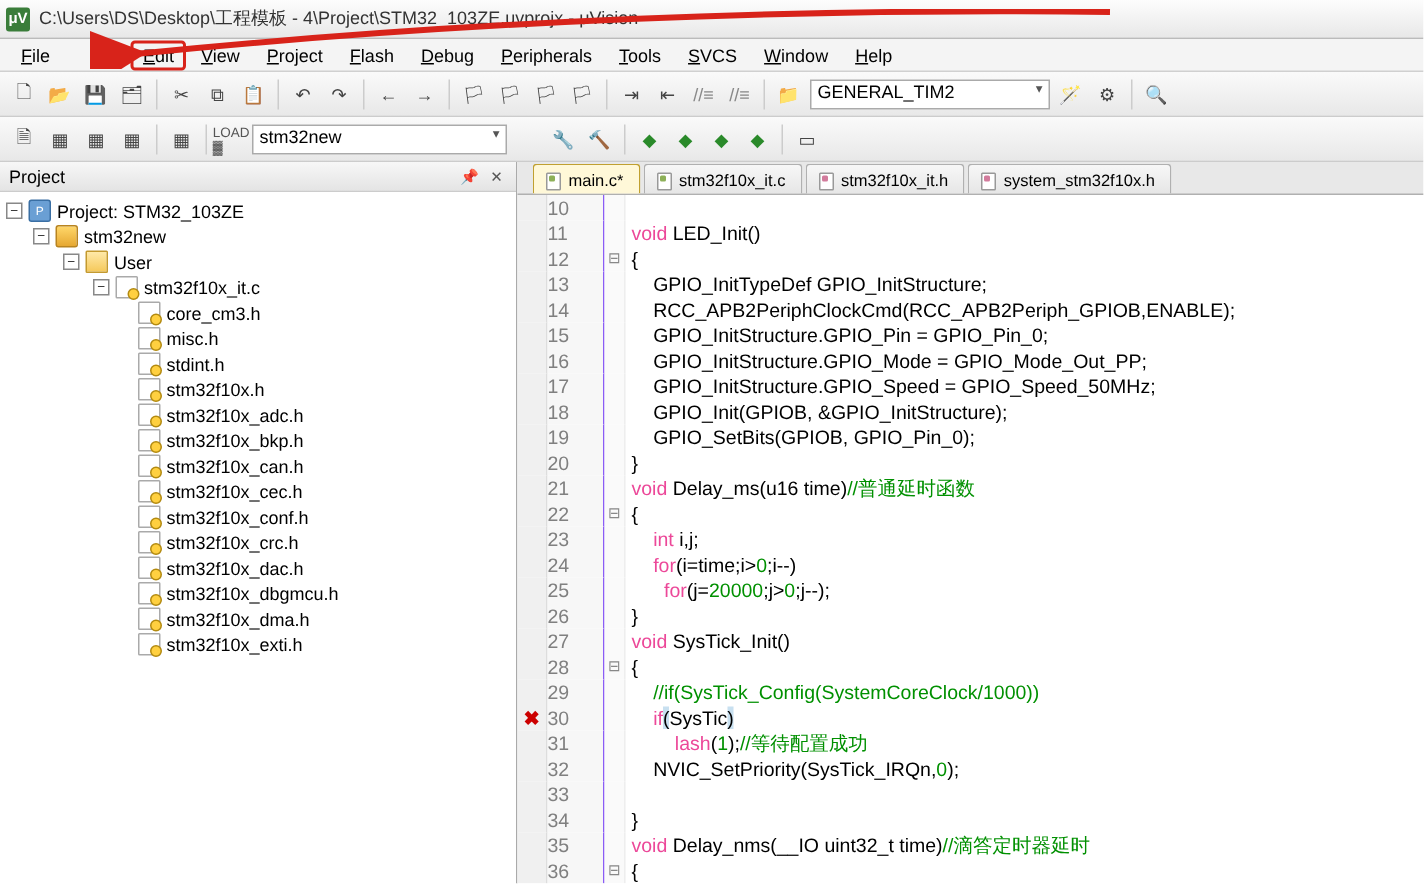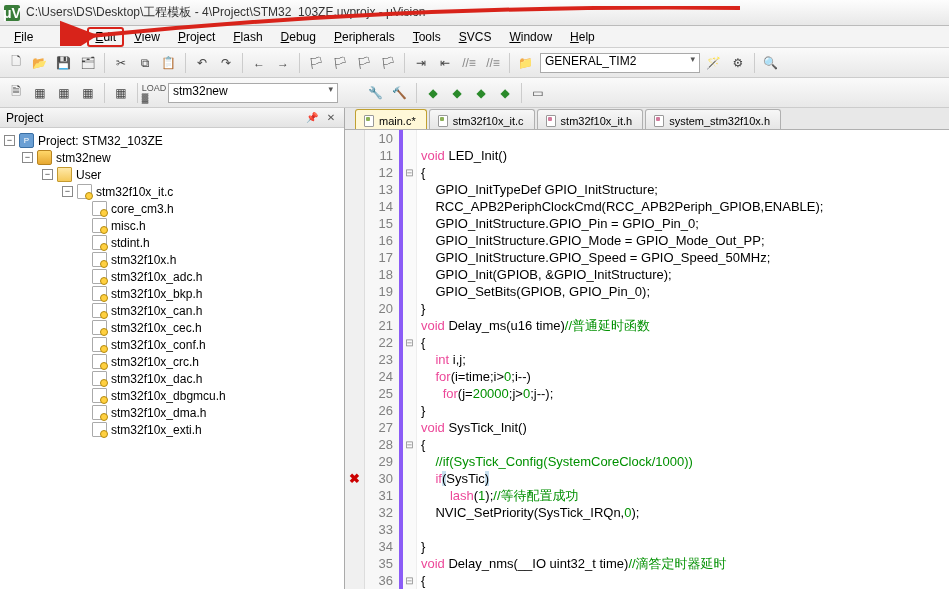--- a/index.html
+++ b/index.html
@@ -1,19 +1,19 @@
 <!DOCTYPE html>
 <html><head>
 <meta charset="utf-8">
 <style>
   * { box-sizing: border-box; margin: 0; padding: 0; font-family: "Segoe UI", Tahoma, sans-serif; }
   body { width: 949px; height: 589px; overflow: hidden; background: #fff; font-size: 12px; color: #000; }
 
   .titlebar { height: 26px; background: linear-gradient(#fdfdfd,#e8e8e8); border-bottom: 1px solid #bbb; display: flex; align-items: center; padding: 0 4px; gap: 6px; position: relative; }
-  .titlebar .appicon { width: 16px; height: 16px; background: #3a7d3a; color: #fff; font-size: 14px; display: flex; align-items: center; justify-content: center; border-radius: 2px; font-weight: bold; }
+  .titlebar .appicon { width: 16px; height: 16px; background: #3a7d3a; color: #fff; font-size: 10px; display: flex; align-items: center; justify-content: center; border-radius: 2px; font-weight: bold; }
   .titlebar .title { font-size: 12px; color: #333; }
 
   .arrowlayer { position: absolute; left: 60px; top: 6px; width: 700px; height: 40px; pointer-events: none; z-index: 50; }
 
   .menubar { height: 22px; display: flex; align-items: center; padding: 0 6px; gap: 2px; background: #f4f4f4; border-bottom: 1px solid #d0d0d0; }
   .menubar .mitem { padding: 2px 8px; cursor: default; }
   .menubar .mitem u { text-decoration: underline; }
   .edit-highlight { border: 2px solid #d8231a; border-radius: 3px; padding: 1px 6px !important; margin-left: 44px; }
 
   .toolbar { height: 30px; background: linear-gradient(#fafafa,#e8e8e8); border-bottom: 1px solid #ccc; display: flex; align-items: center; padding: 0 6px; gap: 4px; }
@@ -45,21 +45,21 @@
   .tabs { height: 22px; display: flex; align-items: flex-end; background: #e8e8e8; border-bottom: 1px solid #b0b0b0; padding-left: 10px; gap: 0; }
   .tab { height: 20px; padding: 2px 10px 0 8px; border: 1px solid #b0b0b0; border-bottom: none; background: linear-gradient(#f7f7f7,#e6e6e6); display: flex; align-items: center; gap: 5px; font-size: 11px; border-radius: 3px 3px 0 0; margin-right: 2px; }
   .tab.active { background: #fff8d8; border-color: #c0a030; }
   .tab .dot { width: 10px; height: 12px; background: #fff; border: 1px solid #999; border-radius: 1px; position: relative; }
   .tab .dot.c::before { content: ""; position: absolute; left: 1px; top: 1px; width: 4px; height: 4px; background: #8db058; border-radius: 1px; }
   .tab .dot.h::before { content: ""; position: absolute; left: 1px; top: 1px; width: 4px; height: 4px; background: #d27b9c; border-radius: 1px; }
 
   .code { flex: 1; overflow: auto; font-family: "Courier New", monospace; font-size: 13px; line-height: 17px; position: relative; }
   .codeline { display: flex; }
   .markcol { width: 20px; background: #f0f0f0; border-right: 1px solid #ddd; text-align: center; color: #c00; font-weight: bold; }
-  .lncol { width: 38px; background: #f7f7f7; color: #808080; text-align: right; padding-right: 6px; border-right: 4px solid #8b5cf6; }
+  .lncol { width: 38px; background: #f7f7f7; color: #808080; text-align: left; padding-right: 18px; border-right: 1px solid #8b5cf6; }
   .foldcol { width: 14px; background: #fafafa; text-align: center; color: #888; font-size: 10px; border-right: 1px solid #eee; }
   .txt { padding-left: 4px; white-space: pre; }
   .kw { color: #ec4899; }
   .cm { color: #009000; }
   .num { color: #009000; }
   .hl { background: #c8e0f0; }
 </style>
 </head>
 <body>
 

